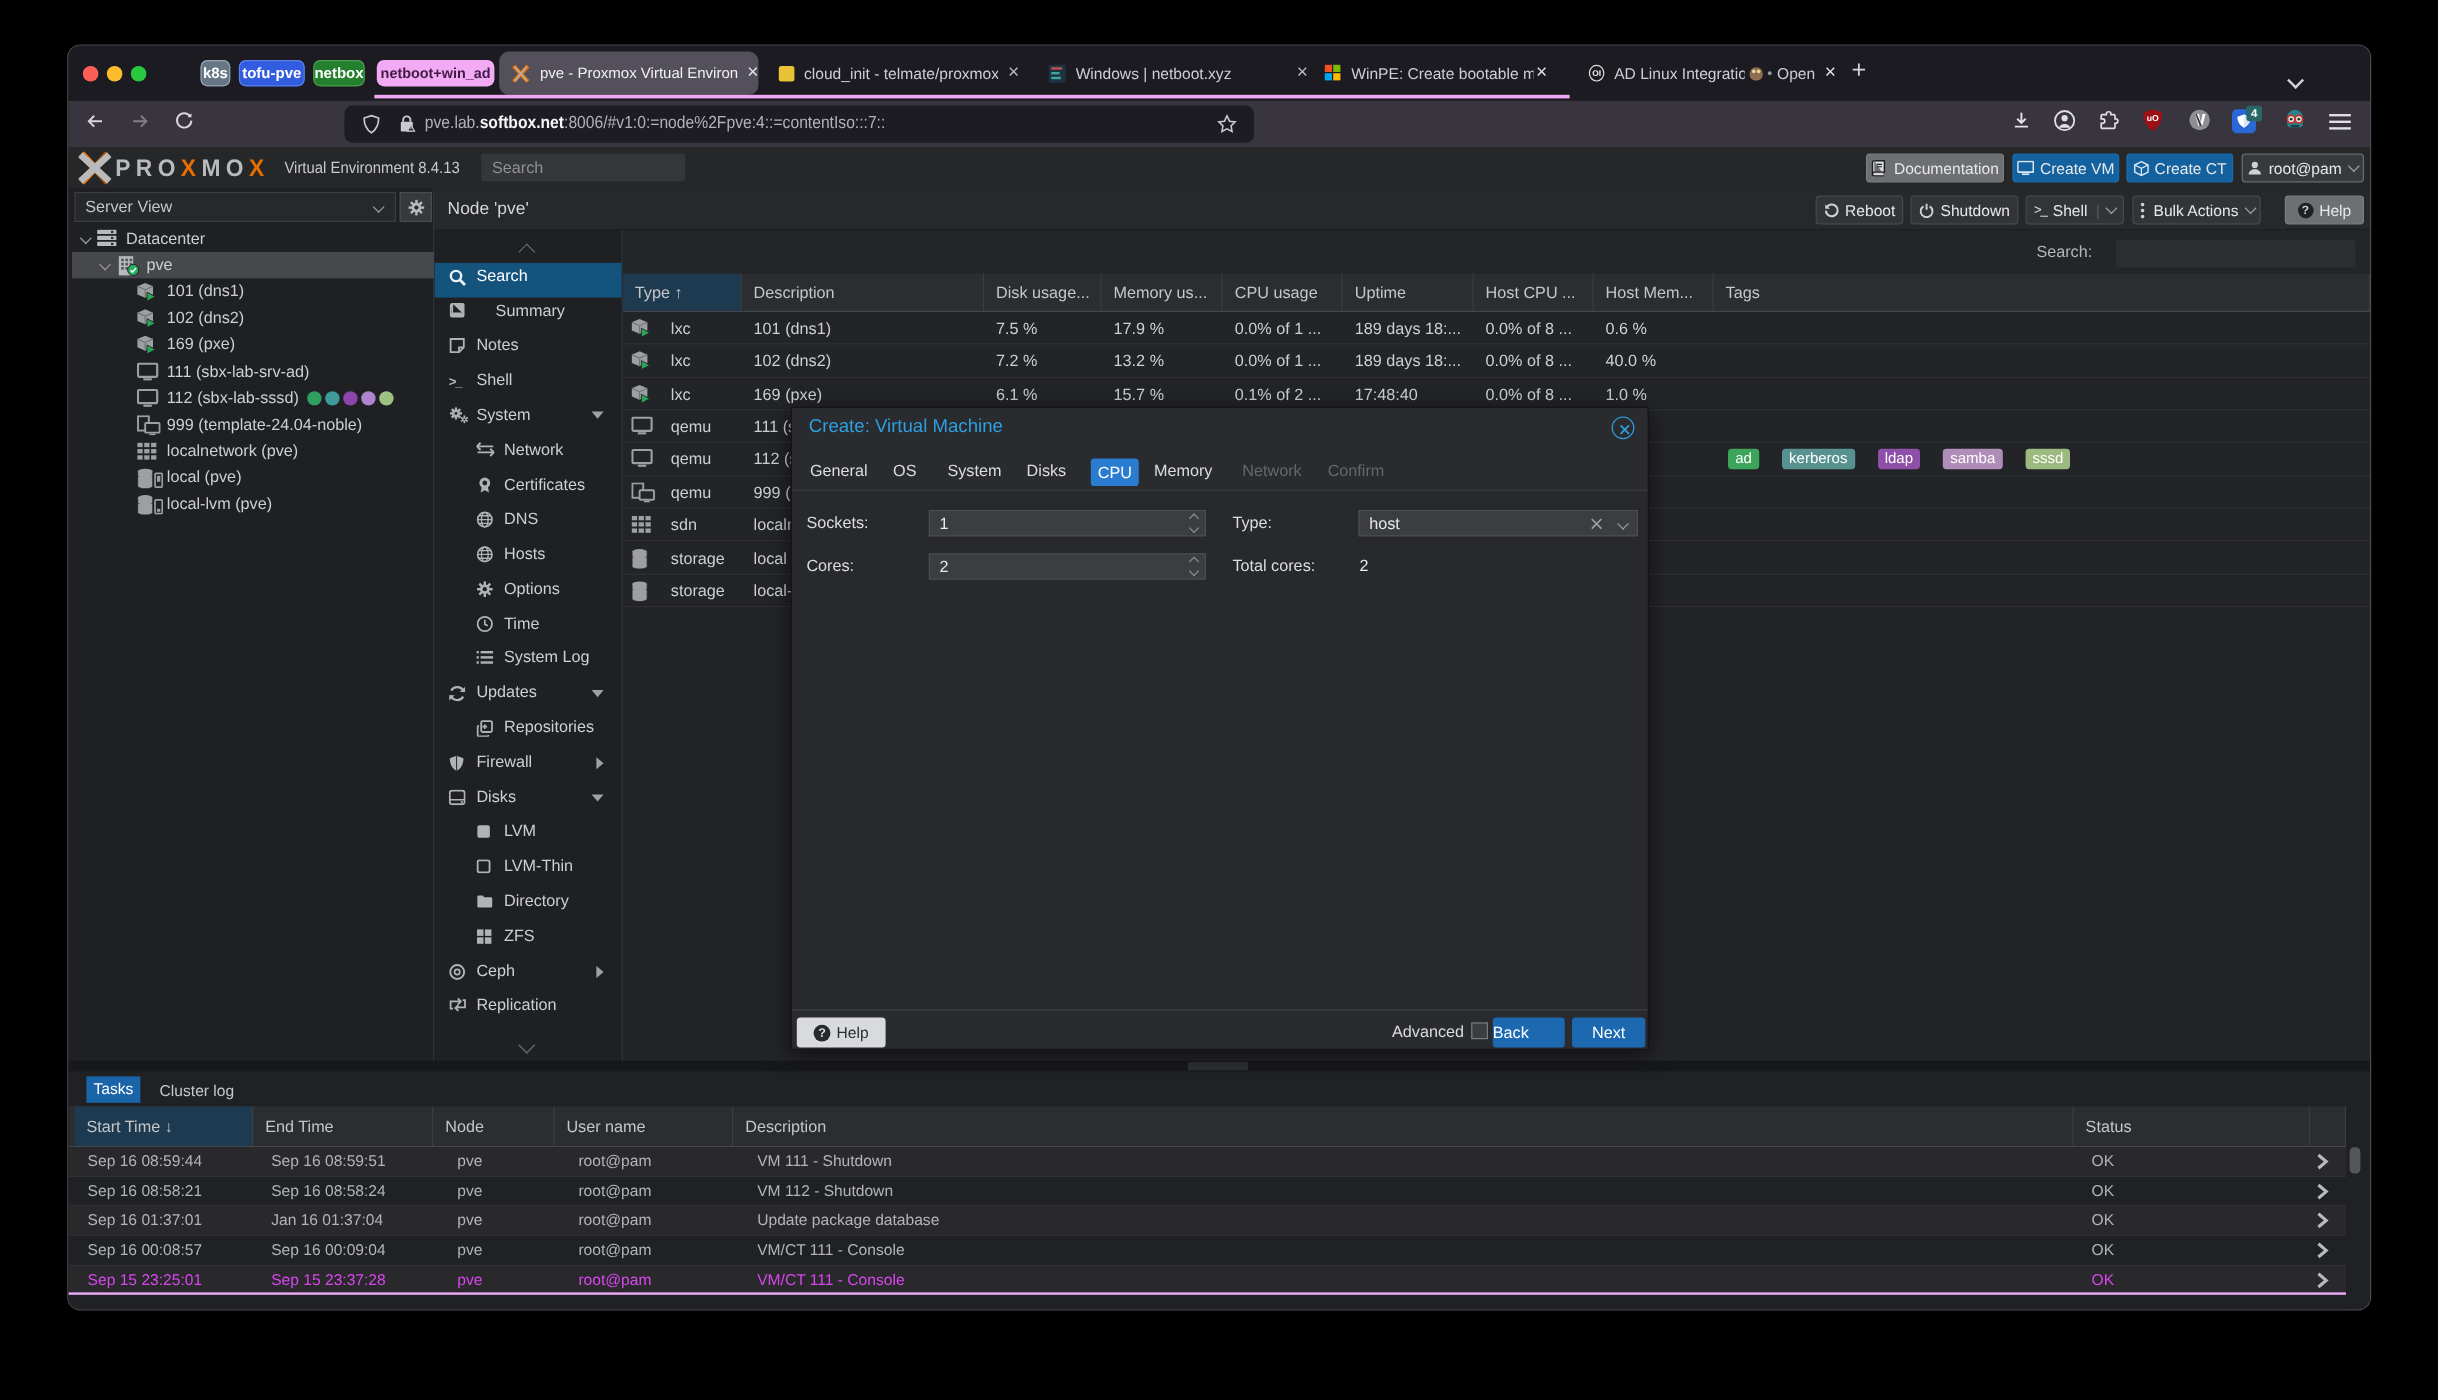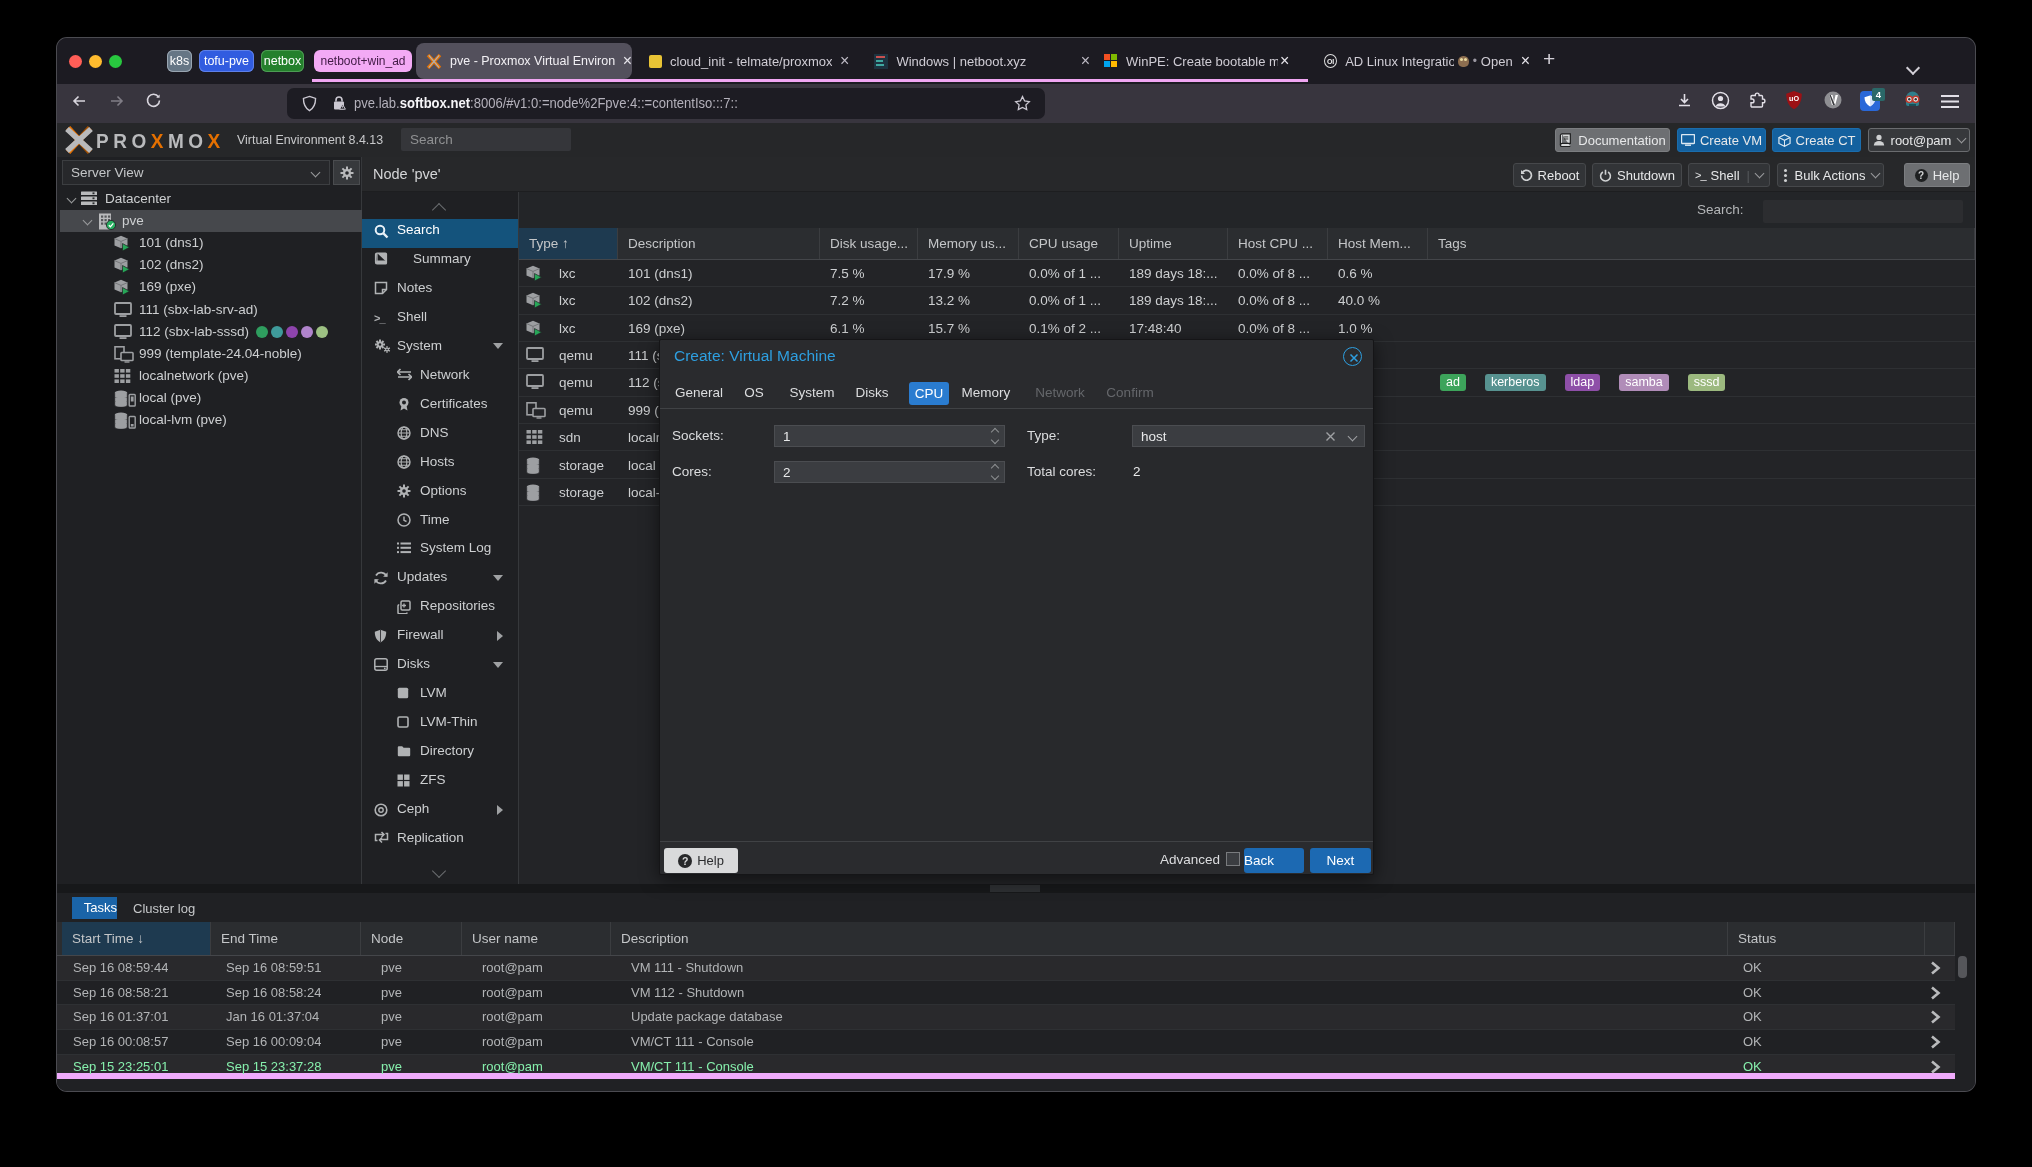--- a/index.html
+++ b/index.html
@@ -2,21 +2,21 @@
 <html><head>
 <meta charset="utf-8">
 <style>
 html,body{margin:0;padding:0;background:#000;width:2032px;height:1167px;overflow:hidden;
  font-family:"Liberation Sans",sans-serif;-webkit-font-smoothing:antialiased}
 .a{position:absolute}
 #win{position:absolute;left:57px;top:38px;width:1918px;height:1053px;background:#1c1b22;
  border-radius:10px;overflow:hidden;box-shadow:0 0 0 1px #4b4b51}
 
 #tabbar{position:absolute;left:0;top:0;width:100%;height:46px;background:#1c1b22}
-.pill{position:absolute;top:12px;height:22px;border-radius:6px;font-weight:normal;font-size:12.5px;
+.pill{position:absolute;top:12px;height:22px;border-radius:6px;font-weight:bold;font-size:12.5px;
  color:#fff;display:flex;align-items:center;justify-content:center;box-sizing:border-box;white-space:nowrap}
 .tab{position:absolute;top:5px;height:36px;border-radius:8px;display:flex;align-items:center;
  font-size:13px;color:#cfccd4;white-space:nowrap}
 .tclose{color:#bfbcc6;font-size:16px;margin-left:8px;line-height:10px}
 #navbar{position:absolute;left:0;top:46px;width:100%;height:39px;background:#38353e}
 #urlfield{position:absolute;left:230px;top:4px;width:758px;height:31px;background:#1d1c23;border-radius:7px}
 
 #app{position:absolute;left:0;top:85px;width:1918px;height:968px;background:#232427;font-size:13.5px;color:#cdcfd1}
 .hbtn{position:absolute;height:24px;display:flex;align-items:center;justify-content:center;
  border-radius:3px;font-size:13px;color:#e7e8e9;box-sizing:border-box}
@@ -811,21 +811,21 @@
       <span class="cell" style="left:719px;top:6px"></span>
       <span class="cell" style="left:819px;top:6px"></span>
       </div>
 
 </div>
 
 <div class="a" style="left:0;top:761px;width:1918px;height:9px;background:#17181a">
   <span class="a" style="left:933px;top:1px;width:50px;height:7px;background:#2d2f32;text-align:center"><span class="chev cd" style="margin-top:-2px;width:5px;height:5px"></span></span>
 </div>
 <div class="a" style="left:0;top:770px;width:1918px;height:198px;background:#202124">
- <div class="a" style="left:15px;top:4px;width:45px;height:22px;background:#1a64a8;border-radius:0;color:#fff;font-size:13px;text-align:right;line-height:22px">Tasks</div>
+ <div class="a" style="left:15px;top:4px;width:45px;height:22px;background:#1a64a8;border-radius:0;color:#fff;font-size:13px;text-align:center;line-height:22px">Tasks</div>
  <div class="a" style="left:76px;top:8px;font-size:13px;color:#c6c8ca">Cluster log</div>
  <div class="a" style="left:0;top:29px;width:1898px;height:34px;background:#2b2d30;border-bottom:1px solid #44464a;box-sizing:border-box">
           <div class="hdrcell" style="left:5px;width:149px;height:33px;line-height:33px;background:#1e3a50;">Start Time ↓</div>
           <div class="hdrcell" style="left:154px;width:150px;height:33px;line-height:33px;">End Time</div>
           <div class="hdrcell" style="left:304px;width:101px;height:33px;line-height:33px;">Node</div>
           <div class="hdrcell" style="left:405px;width:149px;height:33px;line-height:33px;">User name</div>
           <div class="hdrcell" style="left:554px;width:1117px;height:33px;line-height:33px;">Description</div>
           <div class="hdrcell" style="left:1671px;width:197px;height:33px;line-height:33px;">Status</div>
           <div class="hdrcell" style="left:1868px;width:30px;height:33px;line-height:33px;"></div>
         </div>
@@ -874,21 +874,21 @@
      <span class="cell" style="left:324px;top:4px">pve</span>
           <span class="cell" style="left:425px;top:4px">root@pam</span>
      <span class="cell" style="left:574px;top:4px">VM/CT 111 - Console</span>
           <span class="cell" style="left:1686px;top:4px">OK</span>
           <span class="a" style="left:1872px;top:5px">
             <svg width="12" height="14" viewBox="0 0 12 14">
               <path d="M3 1.5 9.5 7 3 12.5" stroke="#b9babc" stroke-width="2.6" fill="none"></path>
             </svg>
           </span>
         </div>
-        <div class="a" style="left:0;top:161.8px;width:1898px;height:24.7px;background:#29292c;border-bottom:6px solid #f0abfc;box-sizing:border-box;font-size:13px;color:#86efac">
+        <div class="a" style="left:0;top:161.8px;width:1898px;height:24.7px;background:#29292c;border-bottom:2px solid #f0abfc;box-sizing:border-box;font-size:13px;color:#d946ef">
      <span class="cell" style="left:16px;top:4px">Sep 15 23:25:01</span>
           <span class="cell" style="left:169px;top:4px">Sep 15 23:37:28</span>
      <span class="cell" style="left:324px;top:4px">pve</span>
           <span class="cell" style="left:425px;top:4px">root@pam</span>
      <span class="cell" style="left:574px;top:4px">VM/CT 111 - Console</span>
           <span class="cell" style="left:1686px;top:4px">OK</span>
           <span class="a" style="left:1872px;top:5px">
             <svg width="12" height="14" viewBox="0 0 12 14">
               <path d="M3 1.5 9.5 7 3 12.5" stroke="#b9babc" stroke-width="2.6" fill="none"></path>
             </svg>

